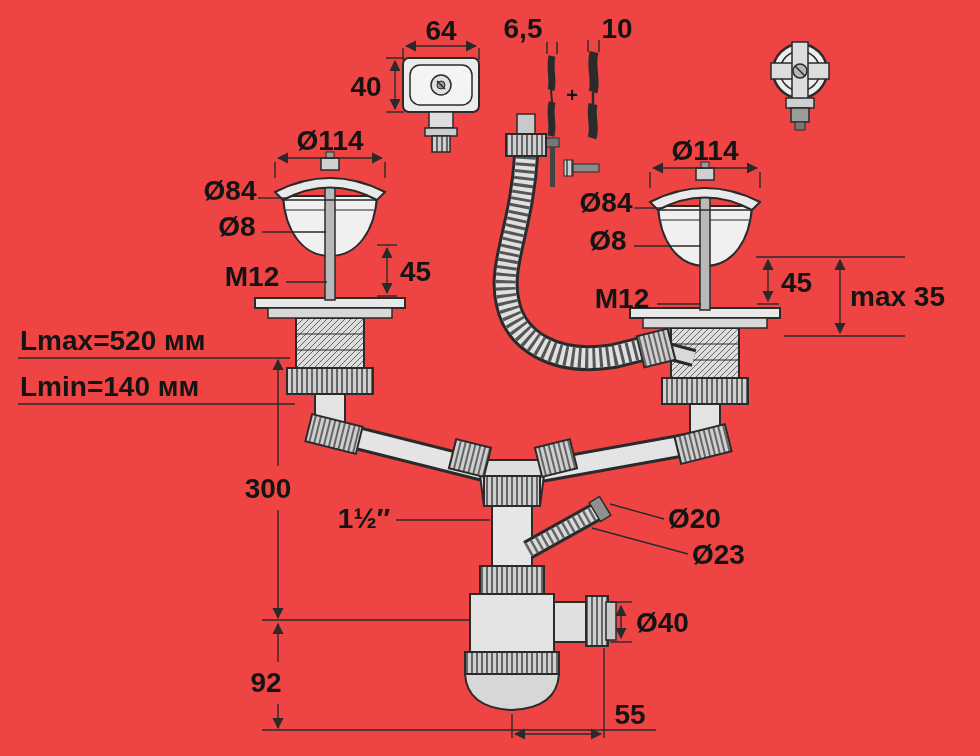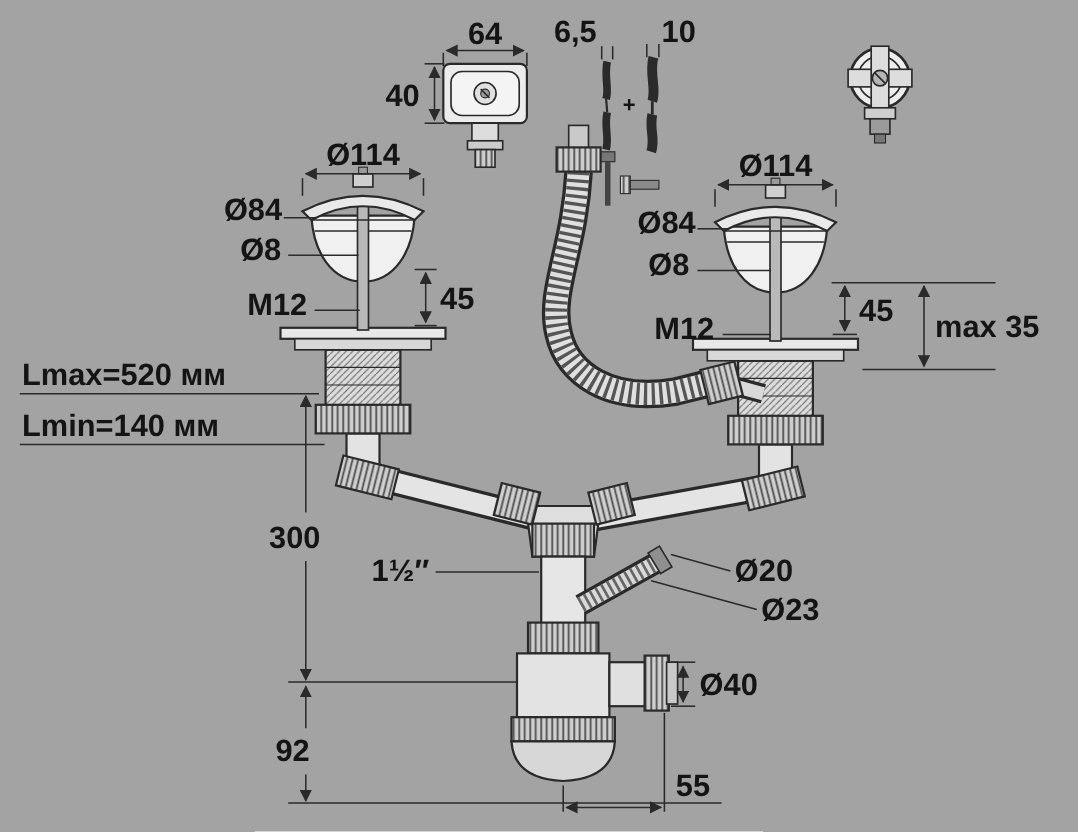--- a/index.html
+++ b/index.html
@@ -1,16 +1,16 @@
 <!DOCTYPE html>
 <html><head>
 <meta charset="utf-8">
 <style>
   html,body{margin:0;padding:0;background:#f5f5f3;}
-  .stage{width:980px;height:756px;background:#a3a3a3;position:relative;overflow:hidden;}
+  .stage{width:980px;height:756px;background:#ef4444;position:relative;overflow:hidden;}
   svg{display:block;}
   text.dim{font-family:"Liberation Sans",sans-serif;font-weight:bold;font-size:28px;fill:#141414;}
   text.small{font-family:"Liberation Sans",sans-serif;font-weight:bold;font-size:20px;fill:#141414;}
   .ln{stroke:#2a2a2a;stroke-width:1.4;fill:none;}
 </style>
 </head>
 <body>
 
 <div class="stage">
 <svg width="980" height="756" viewBox="0 0 980 756">

